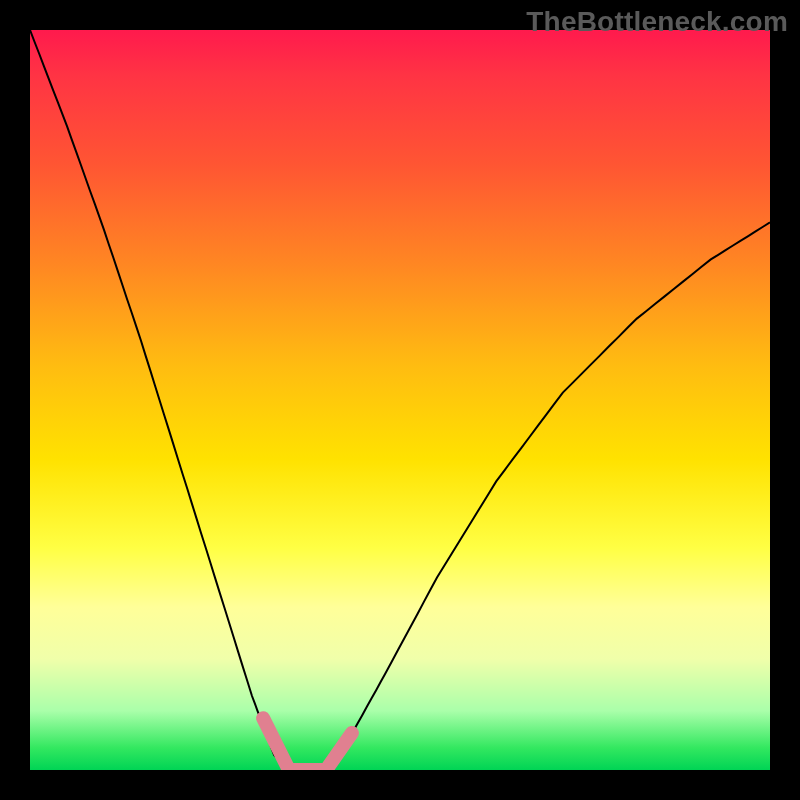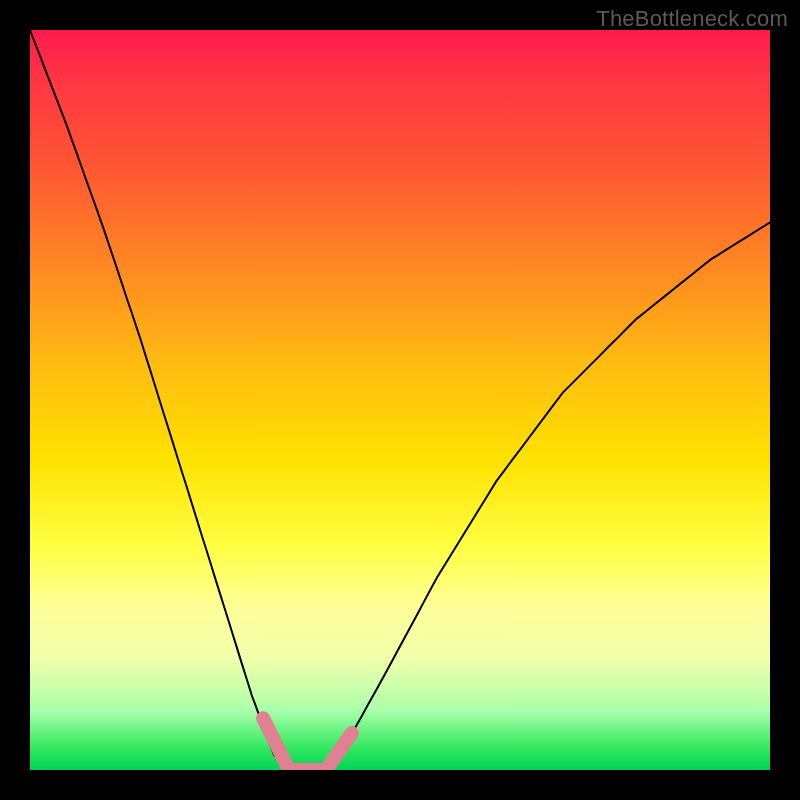--- a/index.html
+++ b/index.html
@@ -30,22 +30,22 @@
       #aaffaa 92%,
       #33e860 97%,
       #00d455 100%
     );
   }
   .watermark {
     position: absolute;
     top: 6px;
     right: 12px;
     color: #5a5a5a;
-    font-size: 22px;
-    font-weight: 400;
+    font-size: 28px;
+    font-weight: 700;
     z-index: 10;
     letter-spacing: 0.2px;
   }
   svg.curves {
     position: absolute;
     left: 0; top: 0;
     width: 100%;
     height: 100%;
     pointer-events: none;
   }

